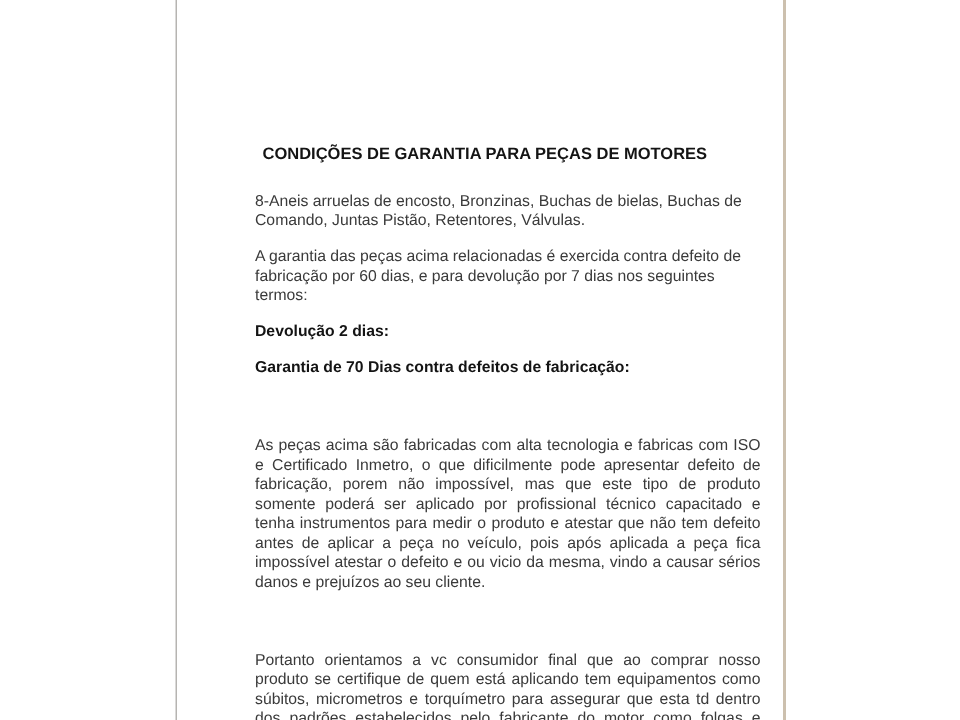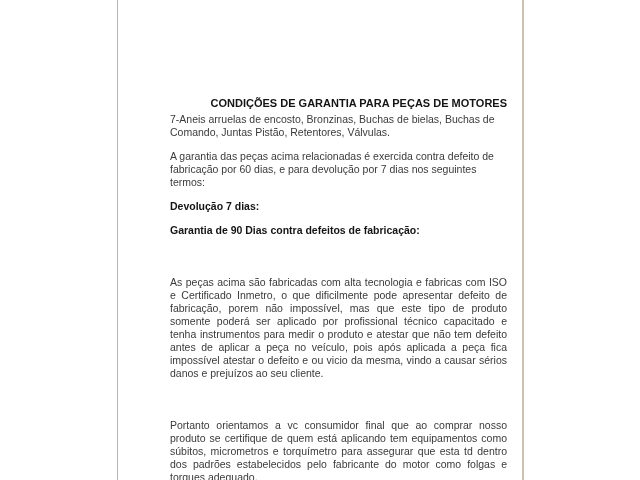--- a/index.html
+++ b/index.html
@@ -38,23 +38,22 @@
     line-height: 13px;
     color: #3a3a3a;
     text-align: left;
   }
   .doc-title {
     font-size: 11px;
     font-weight: bold;
     color: #141414;
     padding-left: 5px;
     line-height: 14px;
-    margin: 0 0 3px 0;
+    margin: 0 0 18px 0;
     white-space: nowrap;
-    text-align: right;
   }
   .para {
     margin: 0 0 11px 0;
   }
   .para.tight {
     margin: 0;
   }
   .para.justified {
     text-align: justify;
     margin-top: 39px;
@@ -71,29 +70,29 @@
 </head>
 <body>
 
 <div class="page-rule left"></div>
 <div class="page-rule right"></div>
 
 <div class="content">
 
   <div class="doc-title">CONDIÇÕES DE GARANTIA PARA PEÇAS DE MOTORES</div>
 
-  <div class="para">7-Aneis arruelas de encosto, Bronzinas, Buchas de bielas, Buchas de Comando, Juntas Pistão, Retentores, Válvulas.</div>
+  <div class="para">8-Aneis arruelas de encosto, Bronzinas, Buchas de bielas, Buchas de Comando, Juntas Pistão, Retentores, Válvulas.</div>
 
   <div class="para">A garantia das peças acima relacionadas é exercida contra defeito de fabricação por 60 dias, e para devolução por 7 dias nos seguintes termos:</div>
 
   <div class="block">
-    <div class="sub-heading">Devolução 7 dias:</div>
+    <div class="sub-heading">Devolução 2 dias:</div>
   </div>
 
-  <div class="sub-heading" style="margin-bottom: 12px;">Garantia de 90 Dias contra defeitos de fabricação:</div>
+  <div class="sub-heading" style="margin-bottom: 12px;">Garantia de 70 Dias contra defeitos de fabricação:</div>
 
   <div class="para tight justified">As peças acima são fabricadas com alta tecnologia e fabricas com ISO e Certificado Inmetro, o que dificilmente pode apresentar defeito de fabricação, porem não impossível, mas que este tipo de produto somente poderá ser aplicado por profissional técnico capacitado e tenha instrumentos para medir o produto e atestar que não tem defeito antes de aplicar a peça no veículo, pois após aplicada a peça fica impossível atestar o defeito e ou vicio da mesma, vindo a causar sérios danos e prejuízos ao seu cliente.</div>
 
   <div class="para justified">Portanto orientamos a vc consumidor final que ao comprar nosso produto se certifique de quem está aplicando tem equipamentos como súbitos, micrometros e torquímetro para assegurar que esta td dentro dos padrões estabelecidos pelo fabricante do motor como folgas e torques adequado.</div>
 
   <div class="para tight justified">Toda garantia de componentes internos de motor so será feita mediante analise do fabricante ou importador do produto, o custo de frete em caso de mal uso será de responsabilidade do comprador.</div>
 
 </div>
 
 </body></html>

